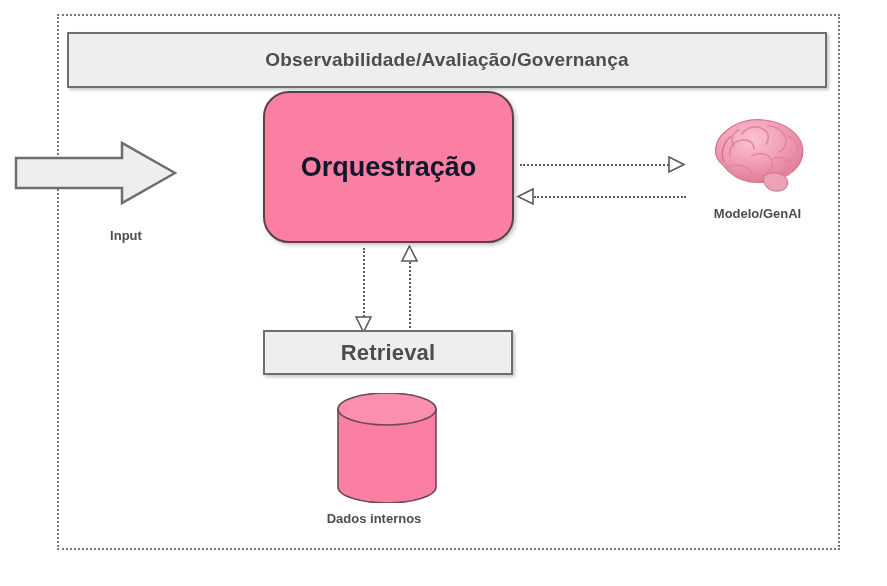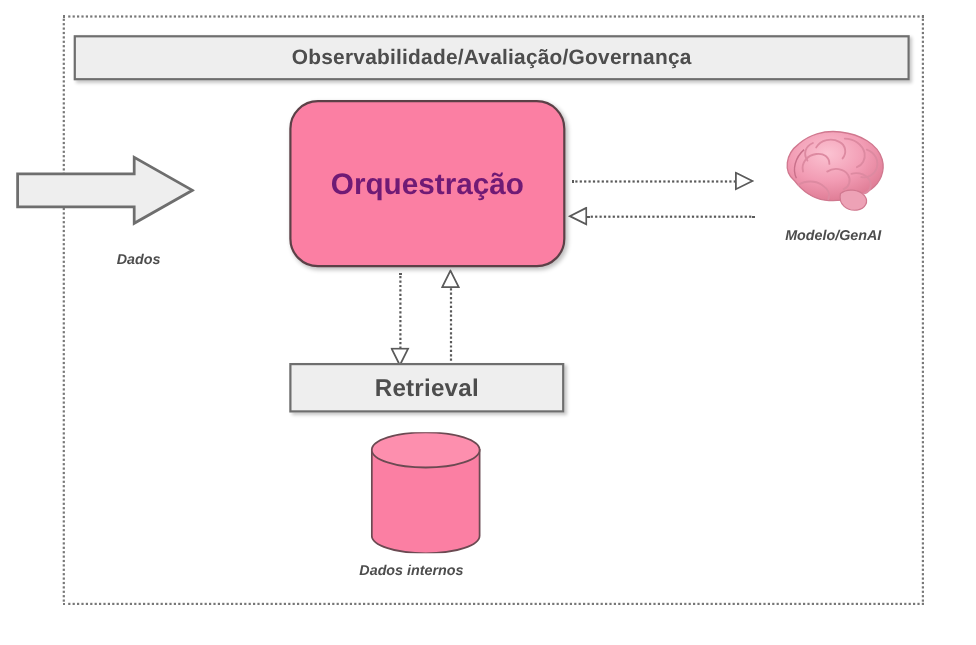--- a/index.html
+++ b/index.html
@@ -45,21 +45,21 @@
     letter-spacing: 0.2px;
   }
   .gbox-shadow {
     box-shadow: 2px 2px 3px rgba(0,0,0,0.22);
   }
 
   #governance-box {
     left: 67px;
     top: 32px;
     width: 760px;
-    height: 41px;
+    height: 56px;
     font-size: 19px;
   }
 
   #retrieval-box {
     left: 263px;
     top: 330px;
     width: 250px;
     height: 45px;
     font-size: 22px;
   }
@@ -71,21 +71,21 @@
     top: 91px;
     width: 251px;
     height: 152px;
     box-sizing: border-box;
     background: #fb7fa3;
     border: 2px solid #5c4047;
     border-radius: 26px;
     display: flex;
     align-items: center;
     justify-content: center;
-    color: #701a75;
+    color: #0f172a;
     font-weight: bold;
     font-size: 27px;
     box-shadow: 2px 2px 4px rgba(0,0,0,0.25);
   }
 
   
   #input-arrow {
     position: absolute;
     left: 14px;
     top: 140px;
@@ -93,21 +93,20 @@
     height: 66px;
   }
 
   .small-label {
     position: absolute;
     color: #4d4d4d;
     font-weight: bold;
     font-size: 13px;
     white-space: nowrap;
     text-align: center;
-    font-style: italic;
   }
   #input-label { left: 80px; top: 228px; width: 92px; }
   #model-label { left: 690px; top: 206px; width: 135px; }
   #data-label  { left: 294px; top: 511px; width: 160px; }
 
   
   .dotline-h {
     position: absolute;
     height: 0;
     border-top: 2px dotted #5a5a5a;
@@ -145,21 +144,21 @@
 
   <div class="boundary"></div>
 
   <div class="gbox gbox-shadow" id="governance-box">
     <span>Observabilidade/Avaliação/Governança</span>
   </div>
 
   <svg id="input-arrow" viewBox="0 0 163 66">
     <polygon points="2,18 108,18 108,3 161,33 108,63 108,48 2,48" fill="#eeeeee" stroke="#6e6e6e" stroke-width="2.5" stroke-linejoin="miter"></polygon>
   </svg>
-  <div class="small-label" id="input-label">Dados</div>
+  <div class="small-label" id="input-label">Input</div>
 
   <div id="orchestration-box">
     <span>Orquestração</span>
   </div>
 
   <div class="dotline-h" style="left:520px; top:164px; width:152px;"></div>
   <svg class="ahsvg" style="left:668px; top:156px;" width="18" height="18">
     <polygon points="1,1 16,8.5 1,16" fill="#ffffff" stroke="#5a5a5a" stroke-width="1.6"></polygon>
   </svg>
 

